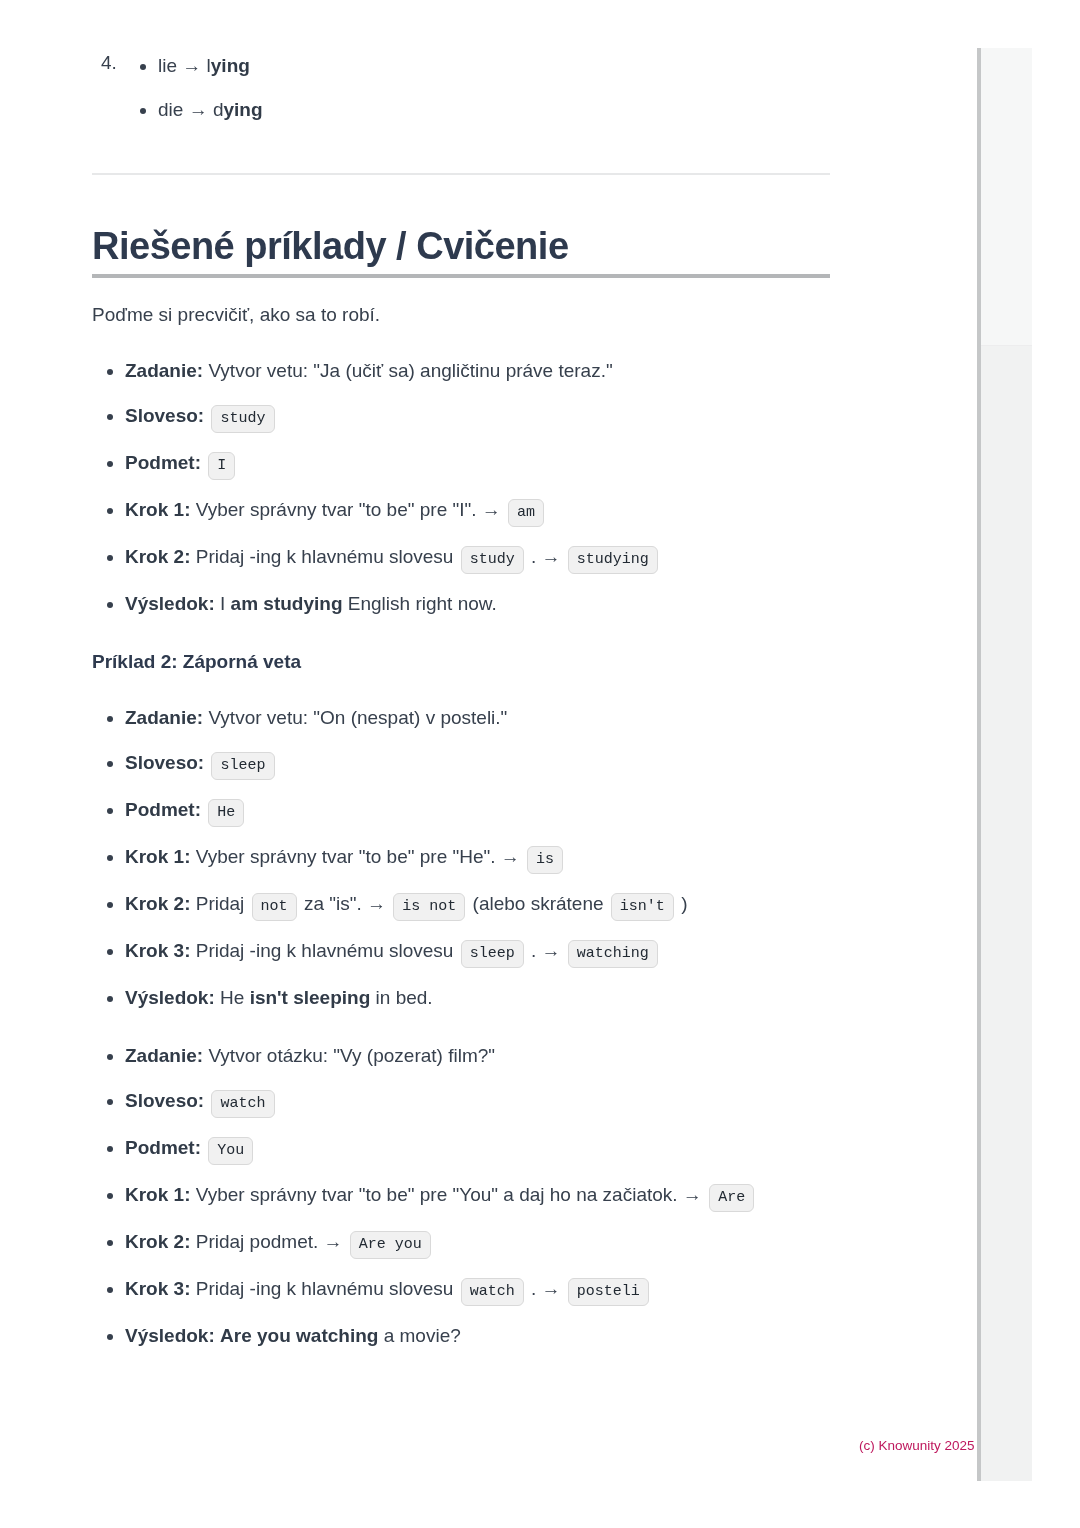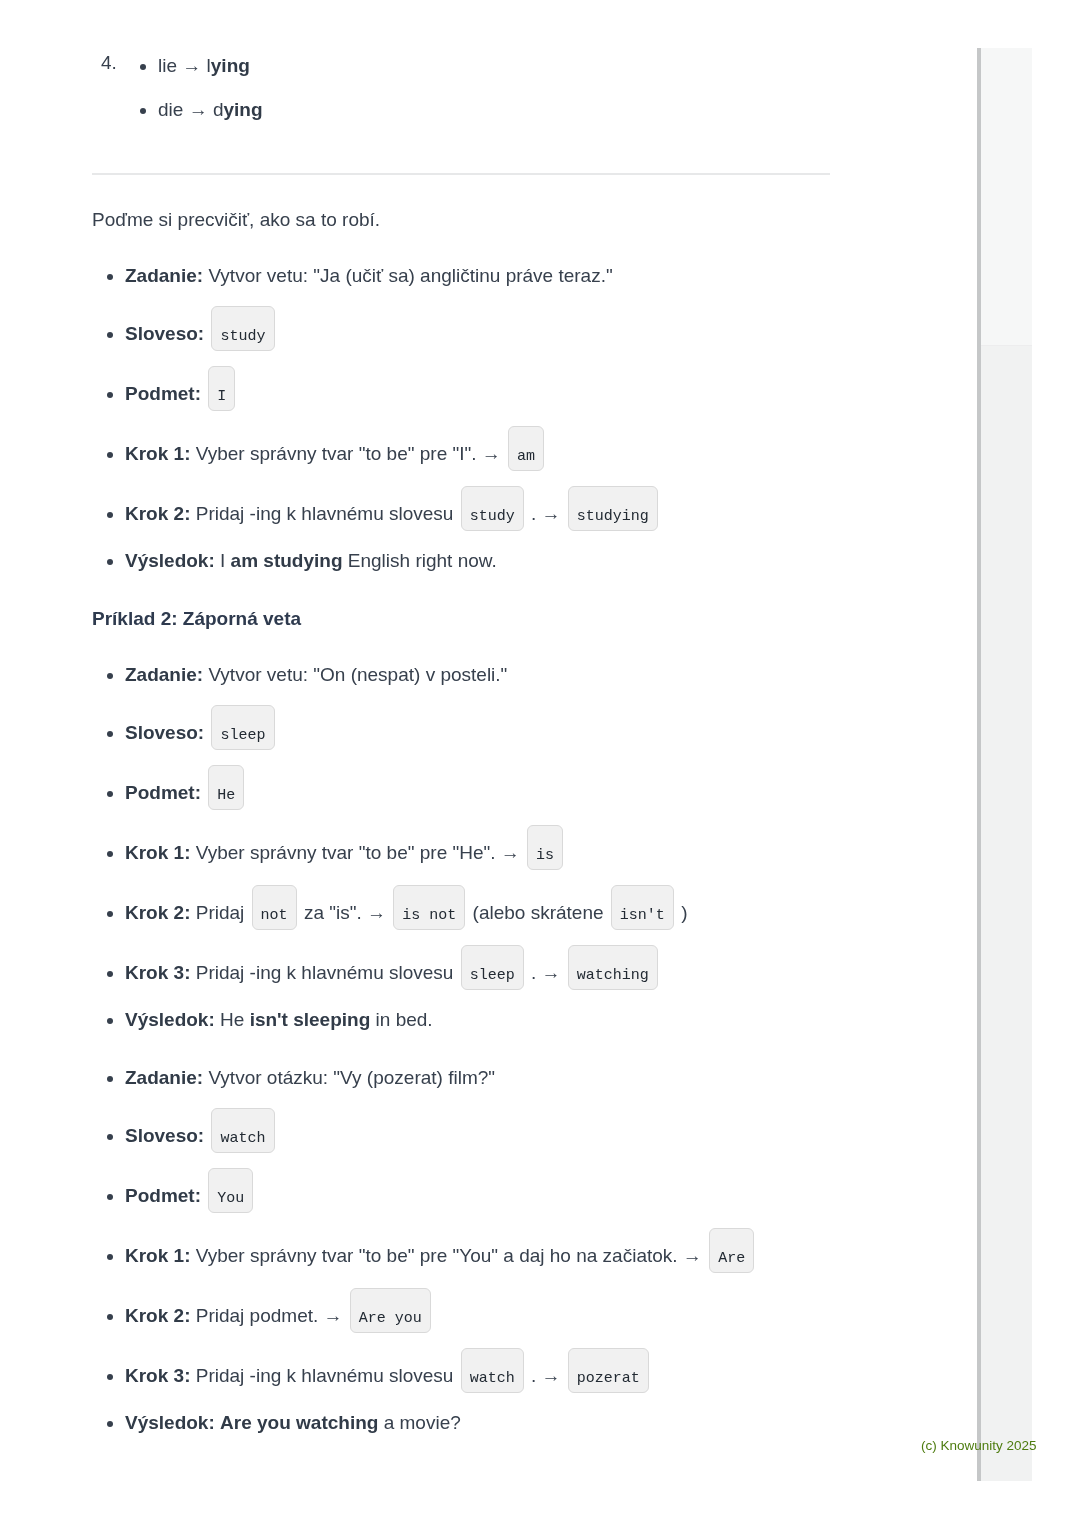--- a/index.html
+++ b/index.html
@@ -20,64 +20,65 @@
   .sub-bullets li { margin-bottom:18px; line-height:26px; font-size:19px; }
 
   hr.thin-rule { border:none; border-top:2px solid #e7e8e9; margin:32px 0 0 0; }
 
   h1.section-title {
     font-size:38px; line-height:46px; font-weight:bold;
     color:#2e3a4e; letter-spacing:-0.5px;
     margin:48px 0 0 0; padding-bottom:5px;
     border-bottom:4px solid #b4b6b8;
   }
-  .lead { font-size:19px; line-height:26px; margin:32px 0 0 0; }
+  .lead { font-size:19px; line-height:26px; margin:24px 0 0 0; }
 
   .example-title { font-size:19px; line-height:26px; font-weight:bold; color:#2e3a4e; margin:30px 0 0 0; }
   .example-list { list-style:disc; margin:28px 0 0 0; padding-left:33px; }
   .example-list li { margin-bottom:15px; line-height:30px; font-size:19px; }
   .example-list li:last-child { margin-bottom:0; }
 
   strong { font-weight:bold; color:#313b48; }
 
   code.chip {
     font-family:"Liberation Mono","DejaVu Sans Mono",monospace;
     font-size:15px; line-height:19px;
     background:#f1f1f1; border:1px solid #d9d9d9; border-radius:6px;
-    padding:20px 8px 4px 8px; margin:0 2px;
+    padding:3px 8px 4px 8px; margin:0 2px;
     color:#222a33; display:inline-block; white-space:pre;
   }
 
   
   .page-edge-divider { position:absolute; left:977px; top:48px; width:4px; height:1433px; background:#c5c7c8; }
   .next-page-edge { position:absolute; left:981px; top:48px; width:51px; height:1433px; background:#f1f2f2; }
   .next-page-edge .top-shade { height:297px; background:#f6f7f7; border-bottom:1px solid #ededee; }
 
   .copyright-footer {
-    position:absolute; left:921px; top:1438px; z-index:5;
-    font-size:13.5px; color:#4d7c0f; white-space:nowrap;
+    position:absolute; left:859px; top:1438px; z-index:5;
+    font-size:13.5px; color:#be185d; white-space:nowrap;
   }
 </style>
 </head>
 <body>
 
 <div class="content">
 
   <div class="num-item">
     <span class="num">4.</span>
     <div class="num-body">
       <ul class="sub-bullets">
         <li><span>lie → l</span><strong>ying</strong></li>
         <li><span>die → d</span><strong>ying</strong></li>
       </ul>
     </div>
   </div>
 
   <hr class="thin-rule">
 
+  <h1 class="section-title">Riešené príklady / Cvičenie</h1>
 
   <p class="lead">Poďme si precvičiť, ako sa to robí.</p>
 
   <div id="examples">
   <section class="example">
     <ul class="example-list">
           <li><strong>Zadanie:</strong><span> Vytvor vetu: "Ja (učiť sa) angličtinu práve teraz."</span></li>
           <li><strong>Sloveso:</strong><span> </span><code class="chip">study</code></li>
           <li><strong>Podmet:</strong><span> </span><code class="chip">I</code></li>
           <li><strong>Krok 1:</strong><span> Vyber správny tvar "to be" pre "I". → </span><code class="chip">am</code></li>
@@ -99,21 +100,21 @@
         </ul>
   </section>
 
   <section class="example">
     <ul class="example-list">
           <li><strong>Zadanie:</strong><span> Vytvor otázku: "Vy (pozerat) film?"</span></li>
           <li><strong>Sloveso:</strong><span> </span><code class="chip">watch</code></li>
           <li><strong>Podmet:</strong><span> </span><code class="chip">You</code></li>
           <li><strong>Krok 1:</strong><span> Vyber správny tvar "to be" pre "You" a daj ho na začiatok. → </span><code class="chip">Are</code></li>
           <li><strong>Krok 2:</strong><span> Pridaj podmet. → </span><code class="chip">Are you</code></li>
-          <li><strong>Krok 3:</strong><span> Pridaj -ing k hlavnému slovesu </span><code class="chip">watch</code><span> . → </span><code class="chip">pozerat</code></li>
+          <li><strong>Krok 3:</strong><span> Pridaj -ing k hlavnému slovesu </span><code class="chip">watch</code><span> . → </span><code class="chip">posteli</code></li>
           <li><strong>Výsledok:</strong><span> </span><strong>Are you watching</strong><span> a movie?</span></li>
         </ul>
   </section>
 </div>
 
 </div>
 
 <div class="page-edge-divider"></div>
 <div class="next-page-edge">
   <div class="top-shade"></div>

